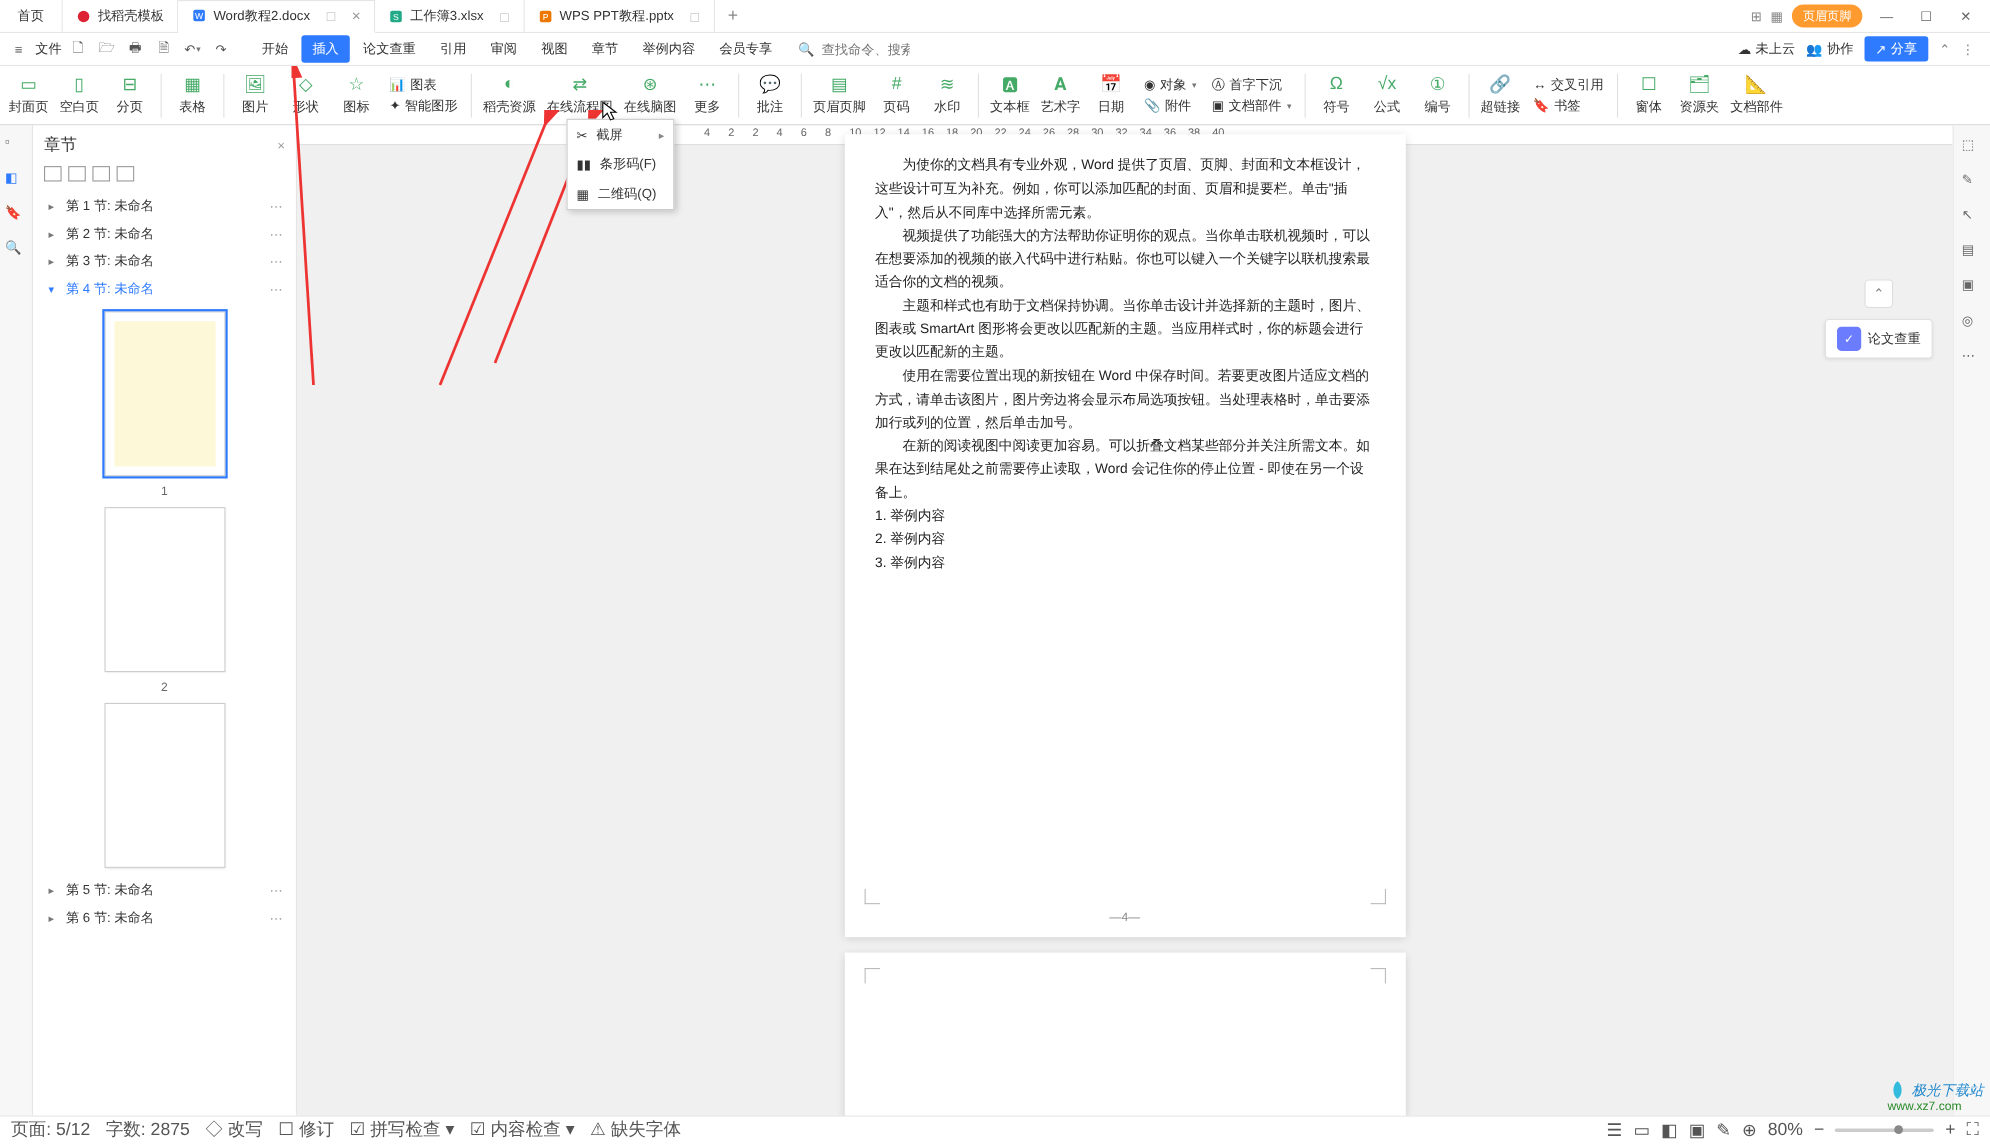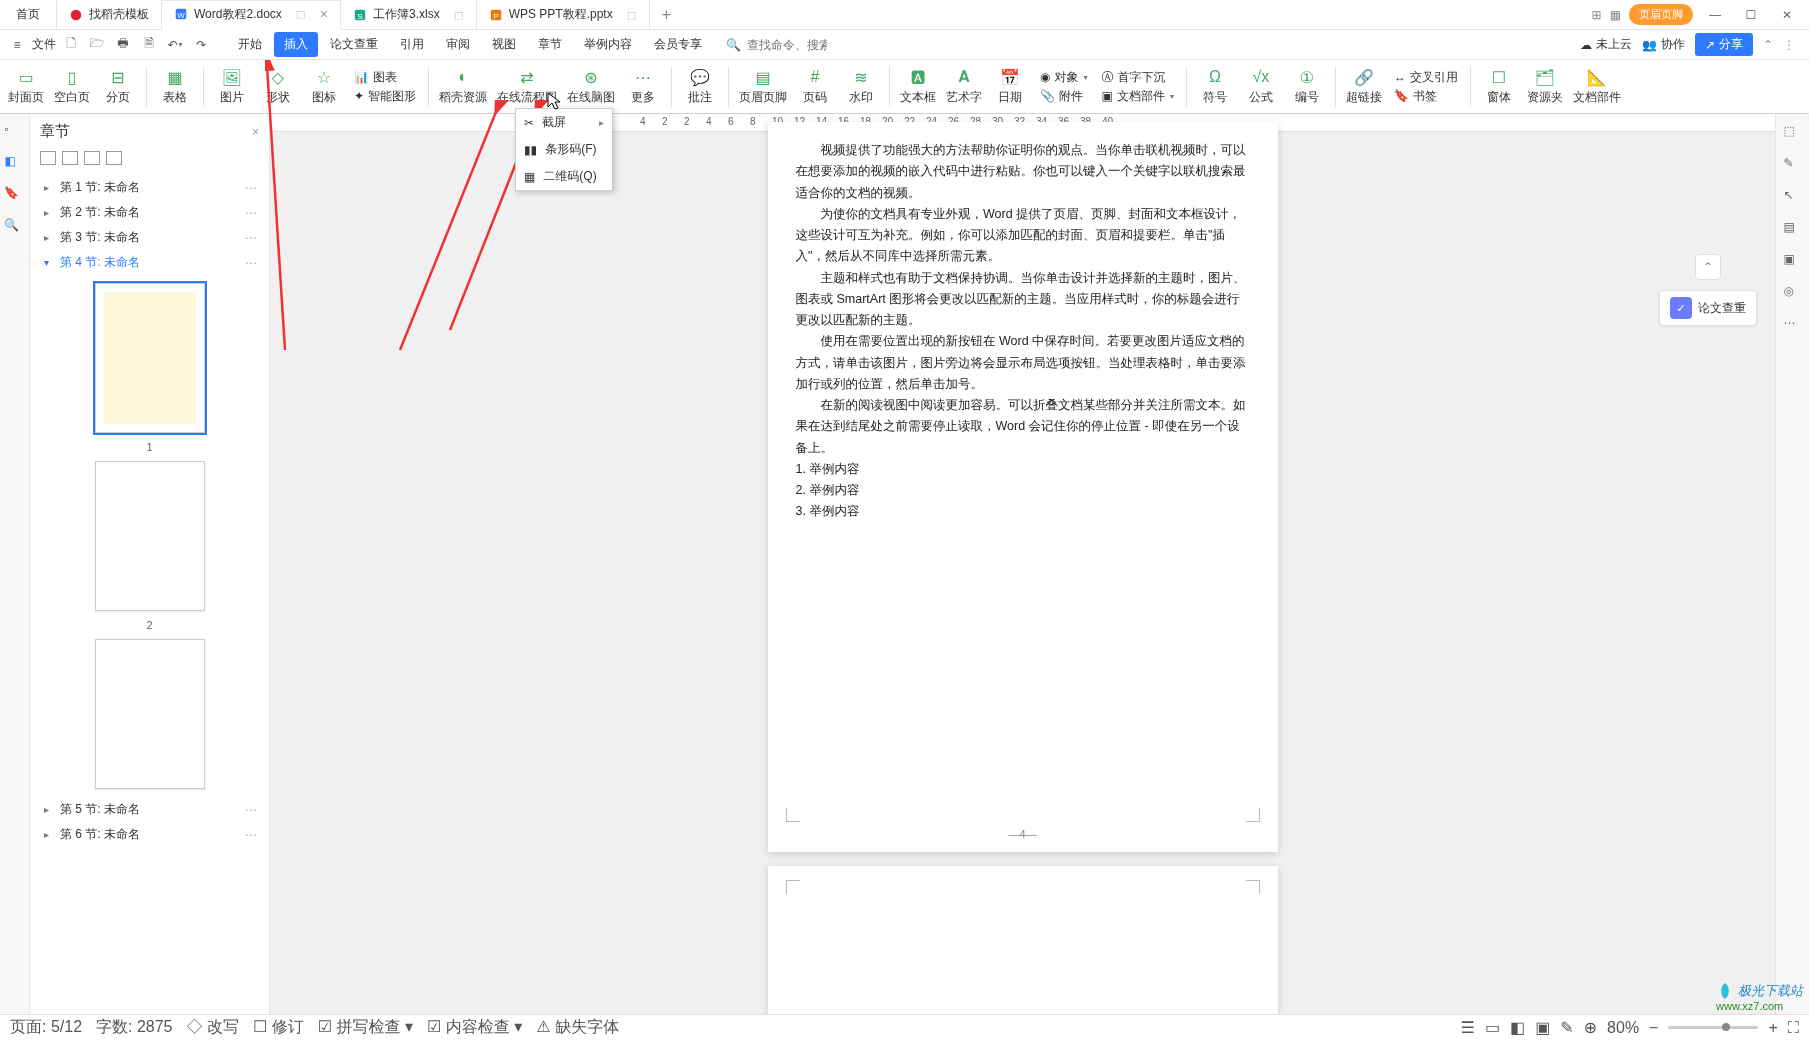--- a/index.html
+++ b/index.html
@@ -417,22 +417,22 @@
         <span class="tick" style="left: 678px;">26</span>
         <span class="tick" style="left: 700px;">28</span>
         <span class="tick" style="left: 722px;">30</span>
         <span class="tick" style="left: 744px;">32</span>
         <span class="tick" style="left: 766px;">34</span>
         <span class="tick" style="left: 788px;">36</span>
         <span class="tick" style="left: 810px;">38</span>
         <span class="tick" style="left: 832px;">40</span>
       </div>
     <div class="page page1">
+      <p>为使你的文档具有专业外观，Word 提供了页眉、页脚、封面和文本框设计，这些设计可互为补充。例如，你可以添加匹配的封面、页眉和提要栏。单击"插入"，然后从不同库中选择所需元素。</p>
       <p>视频提供了功能强大的方法帮助你证明你的观点。当你单击联机视频时，可以在想要添加的视频的嵌入代码中进行粘贴。你也可以键入一个关键字以联机搜索最适合你的文档的视频。</p>
-      <p>为使你的文档具有专业外观，Word 提供了页眉、页脚、封面和文本框设计，这些设计可互为补充。例如，你可以添加匹配的封面、页眉和提要栏。单击"插入"，然后从不同库中选择所需元素。</p>
       <p>主题和样式也有助于文档保持协调。当你单击设计并选择新的主题时，图片、图表或 SmartArt 图形将会更改以匹配新的主题。当应用样式时，你的标题会进行更改以匹配新的主题。</p>
       <p>使用在需要位置出现的新按钮在 Word 中保存时间。若要更改图片适应文档的方式，请单击该图片，图片旁边将会显示布局选项按钮。当处理表格时，单击要添加行或列的位置，然后单击加号。</p>
       <p>在新的阅读视图中阅读更加容易。可以折叠文档某些部分并关注所需文本。如果在达到结尾处之前需要停止读取，Word 会记住你的停止位置 - 即使在另一个设备上。</p>
       <p style="text-indent:0;">1. <span>举例内容</span></p>
       <p style="text-indent:0;">2. <span>举例内容</span></p>
       <p style="text-indent:0;">3. <span>举例内容</span></p>
       <div class="corner" style="bottom:30px;left:18px;border-width:0 0 1px 1px;"></div>
       <div class="corner" style="bottom:30px;right:18px;border-width:0 1px 1px 0;"></div>
       <div class="num">—4—</div>
     </div>

